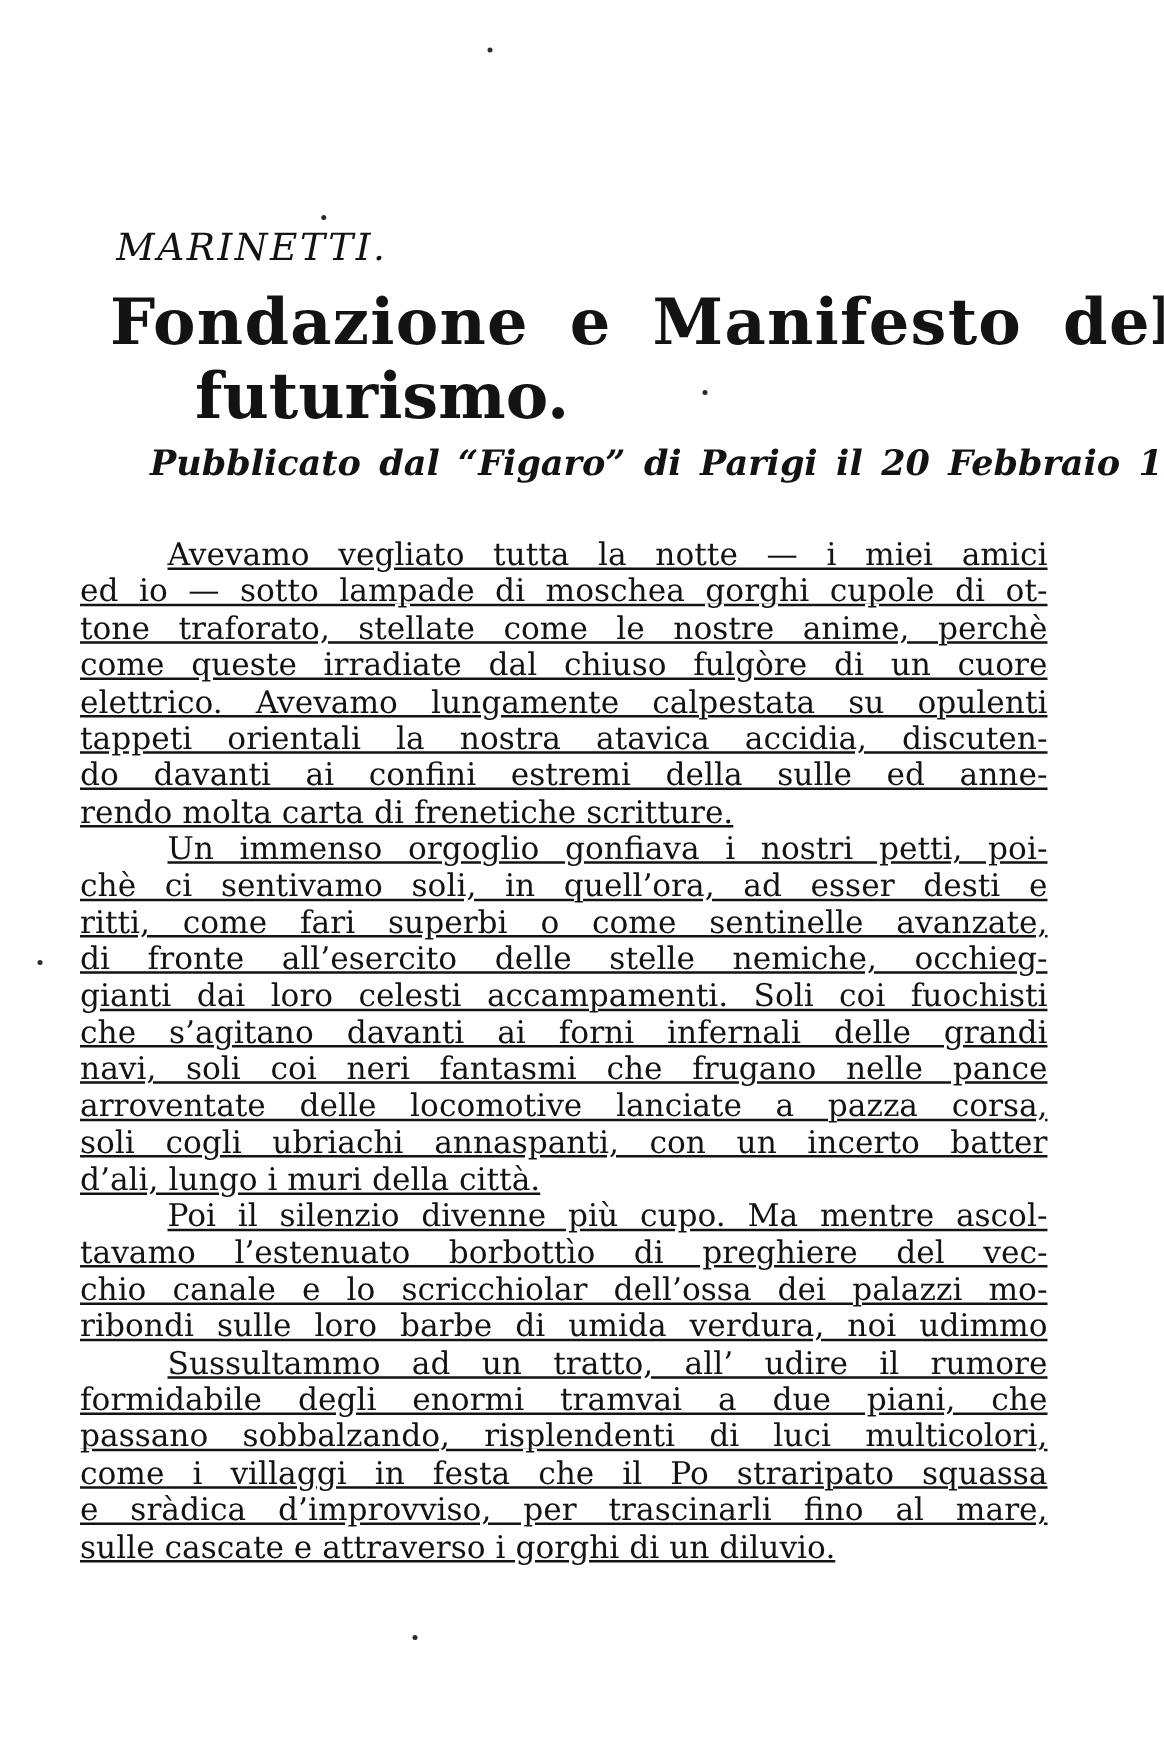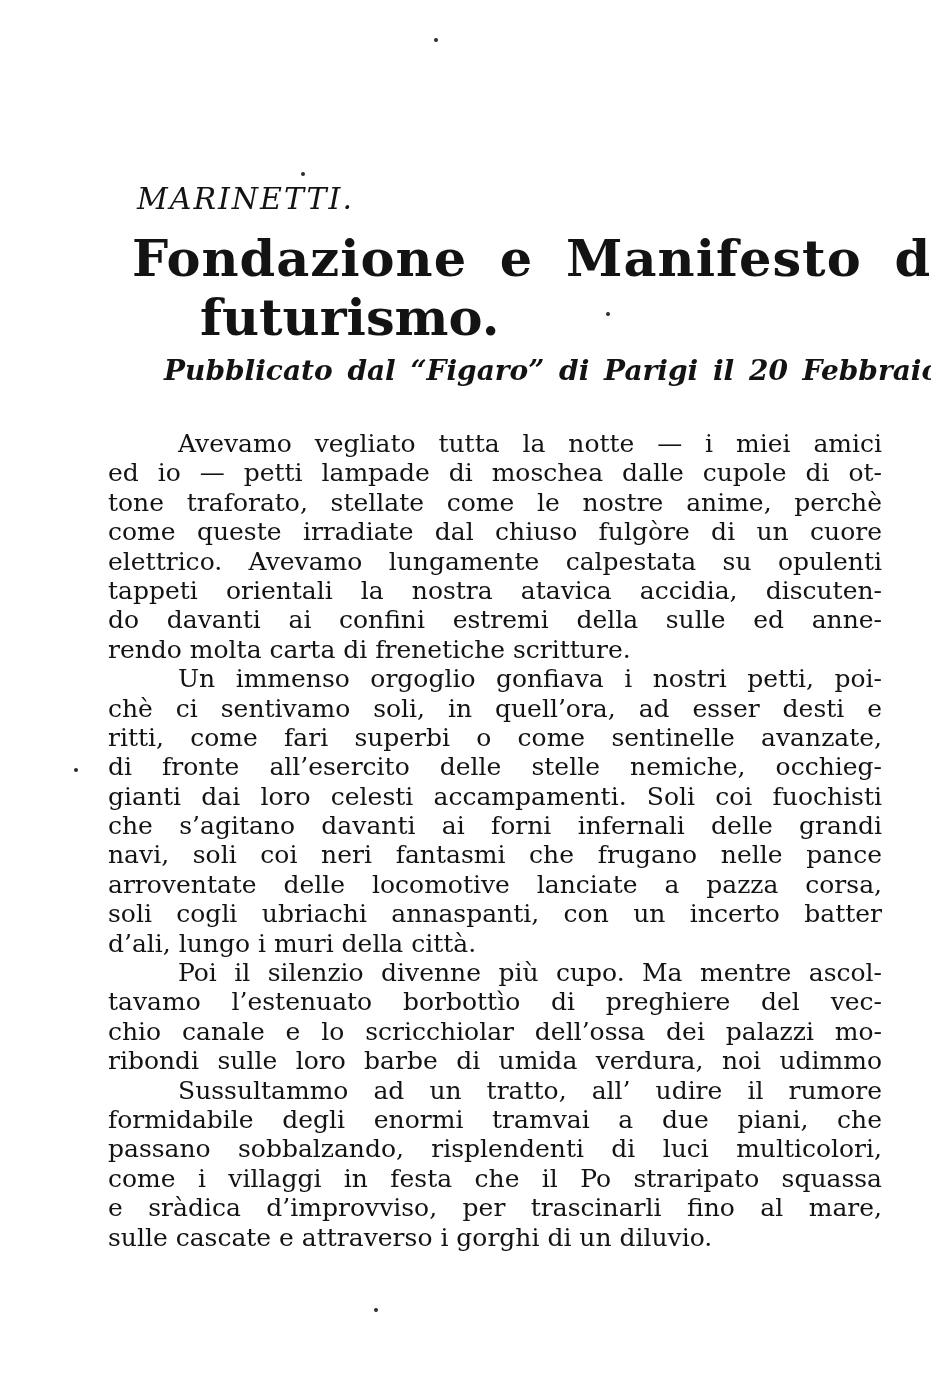--- a/index.html
+++ b/index.html
@@ -4,21 +4,21 @@
 <style>
   html, body { margin: 0; padding: 0; }
   body {
     width: 931px; height: 1395px;
     background: #ffffff;
     position: relative;
     font-family: "DejaVu Serif", serif;
     color: #131313;
     overflow: hidden;
   }
-  .page { position: absolute; inset: 0; margin-left: 44px; }
+  .page { position: absolute; inset: 0; }
 
   .author {
     position: absolute; left: 93px; top: 181px;
     font-style: italic; font-size: 30px; letter-spacing: 2px;
     white-space: nowrap;
   }
   .title-line1 {
     position: absolute; left: 88px; top: 228px;
     font-weight: bold; font-size: 51px; word-spacing: 14px;
     letter-spacing: 1px; white-space: nowrap;
@@ -30,21 +30,21 @@
   .subtitle {
     position: absolute; left: 120px; top: 354px;
     font-style: italic; font-weight: bold; font-size: 28px;
     word-spacing: 5px; white-space: nowrap;
   }
 
   .body-text {
     position: absolute; left: 64px; top: 429px; width: 774px;
     font-size: 25px; line-height: 29.4px;
   }
-  .paragraph { margin: 0; padding: 0; }
+  .paragraph { margin: 0; padding: 0; text-decoration: underline; }
   .line {
     text-align: justify;
     text-align-last: justify;
     height: 29.4px; overflow: visible;
   }
   .line.indent { padding-left: 70px; }
   .line.last { text-align-last: left; }
 
   .speck {
     position: absolute; background: #2b2b2b; border-radius: 50%;
@@ -68,21 +68,21 @@
     <span class="title-line1">Fondazione e Manifesto del</span>
     <span class="title-line2">futurismo.</span>
   </h1>
 
   <div class="subtitle">Pubblicato dal “Figaro” di Parigi il 20 Febbraio 1909.</div>
 
   <div class="body-text">
 
     <div class="paragraph">
       <div class="line indent">Avevamo vegliato tutta la notte — i miei amici</div>
-      <div class="line">ed io — petti lampade di moschea dalle cupole di ot-</div>
+      <div class="line">ed io — sotto lampade di moschea gorghi cupole di ot-</div>
       <div class="line">tone traforato, stellate come le nostre anime, perchè</div>
       <div class="line">come queste irradiate dal chiuso fulgòre di un cuore</div>
       <div class="line">elettrico. Avevamo lungamente calpestata su opulenti</div>
       <div class="line">tappeti orientali la nostra atavica accidia, discuten-</div>
       <div class="line">do davanti ai confini estremi della sulle ed anne-</div>
       <div class="line last">rendo molta carta di frenetiche scritture.</div>
     </div>
 
     <div class="paragraph">
       <div class="line indent">Un immenso orgoglio gonfiava i nostri petti, poi-</div>

